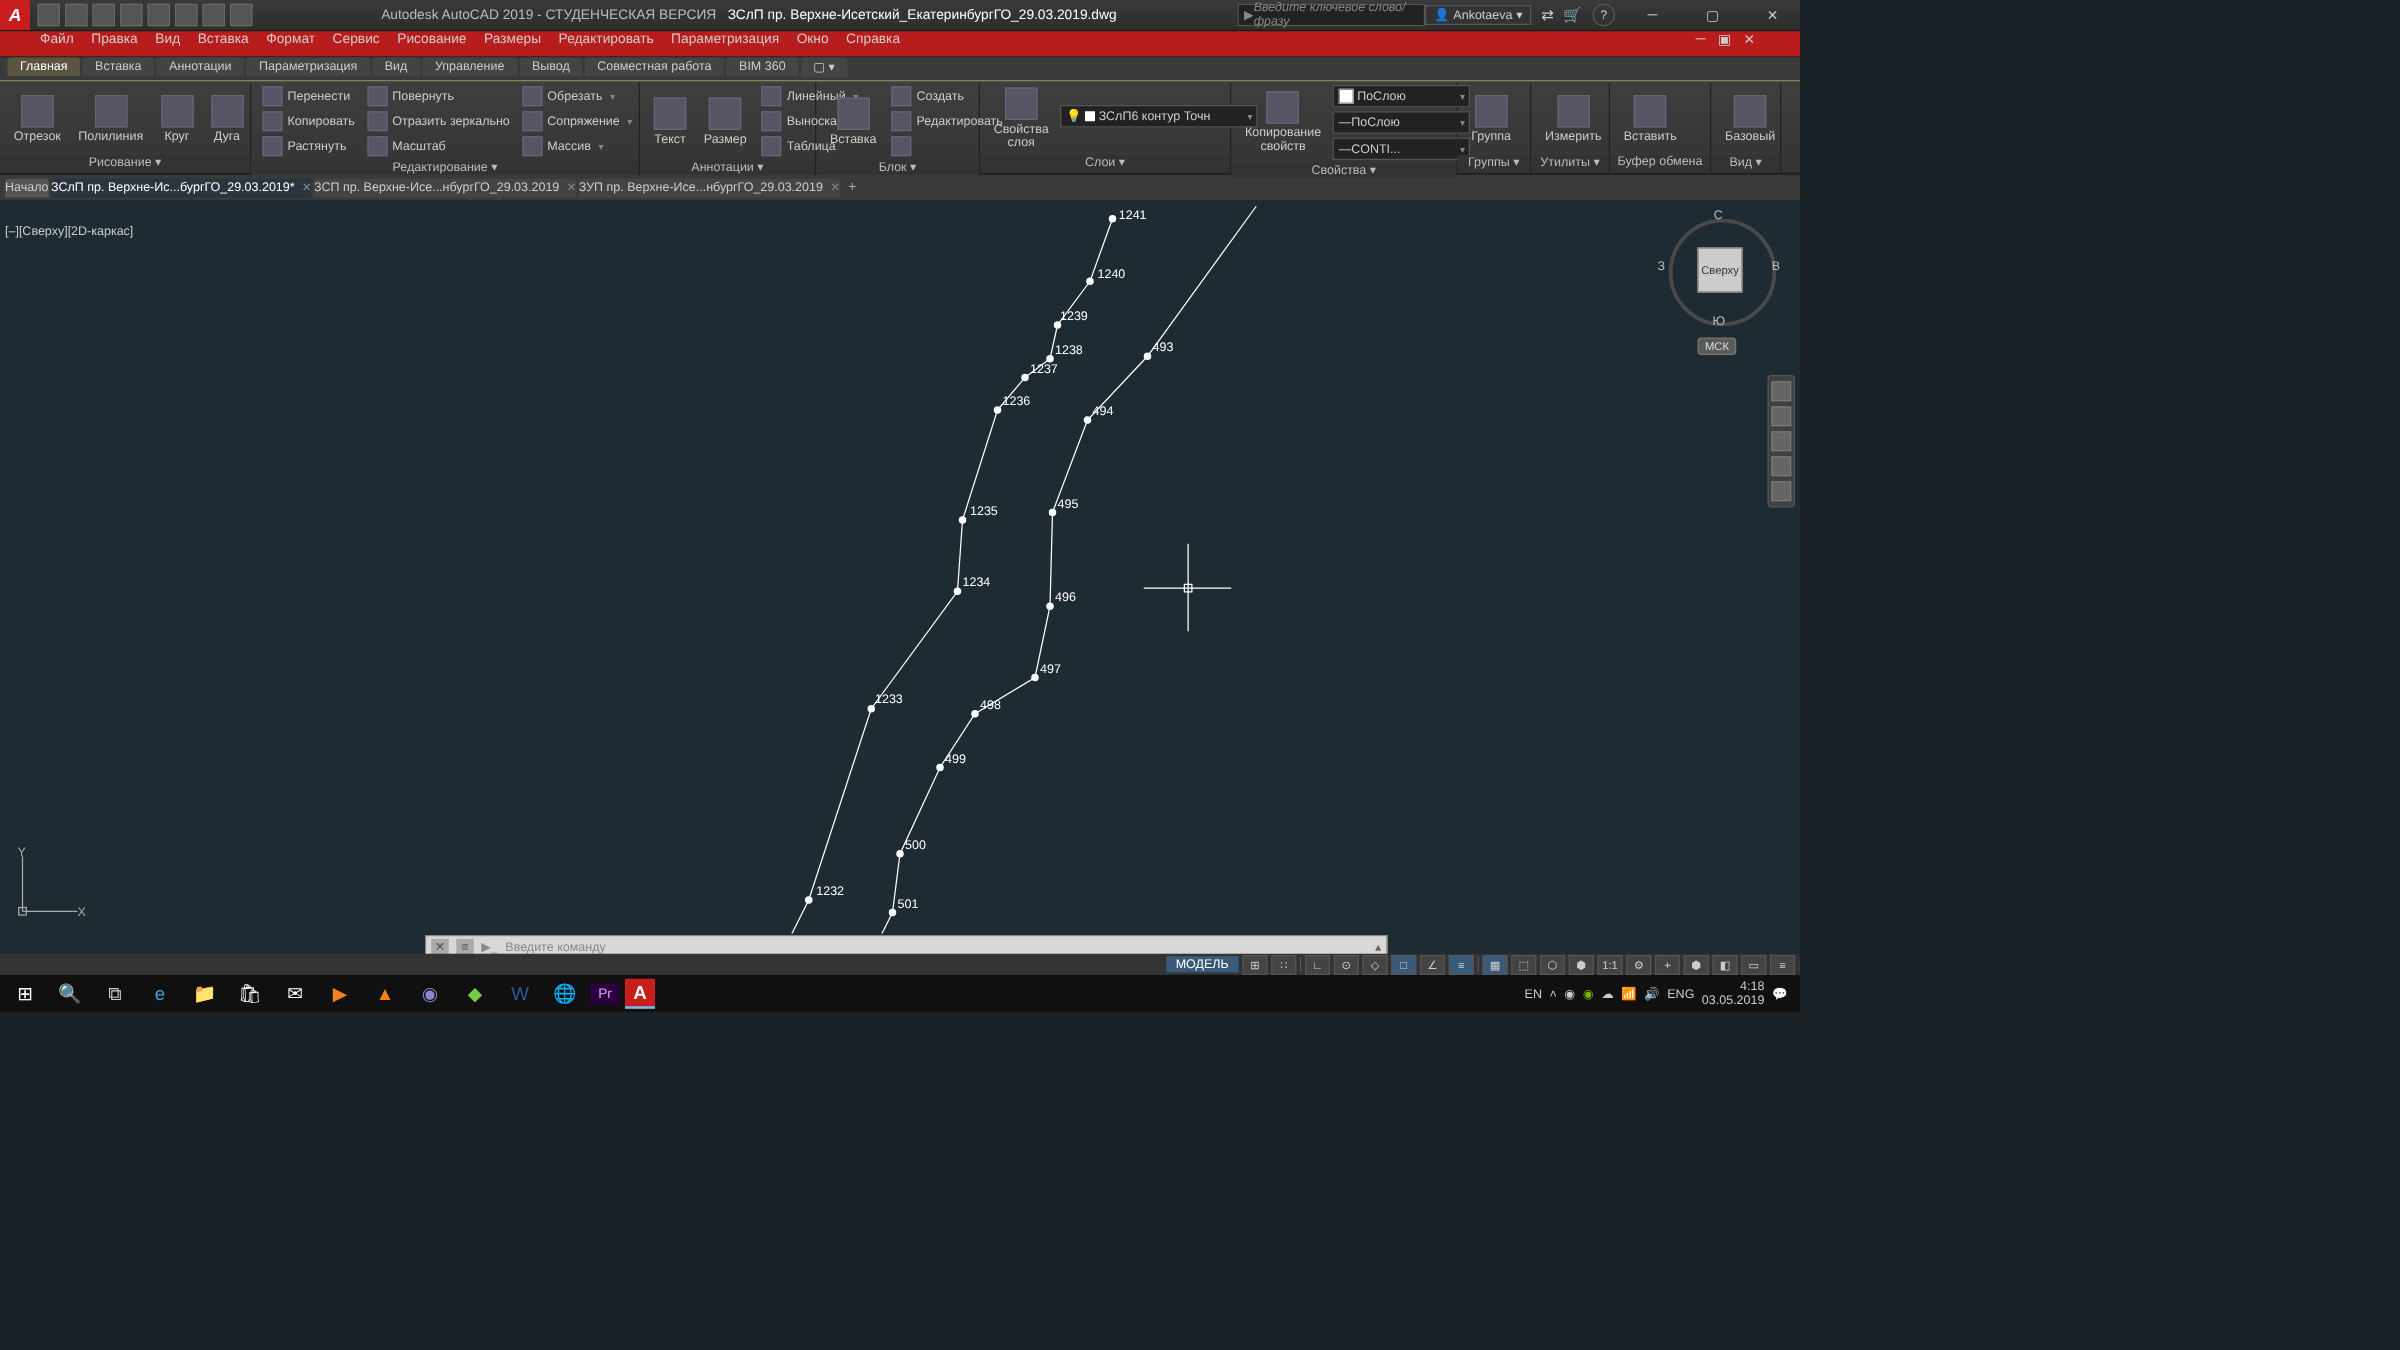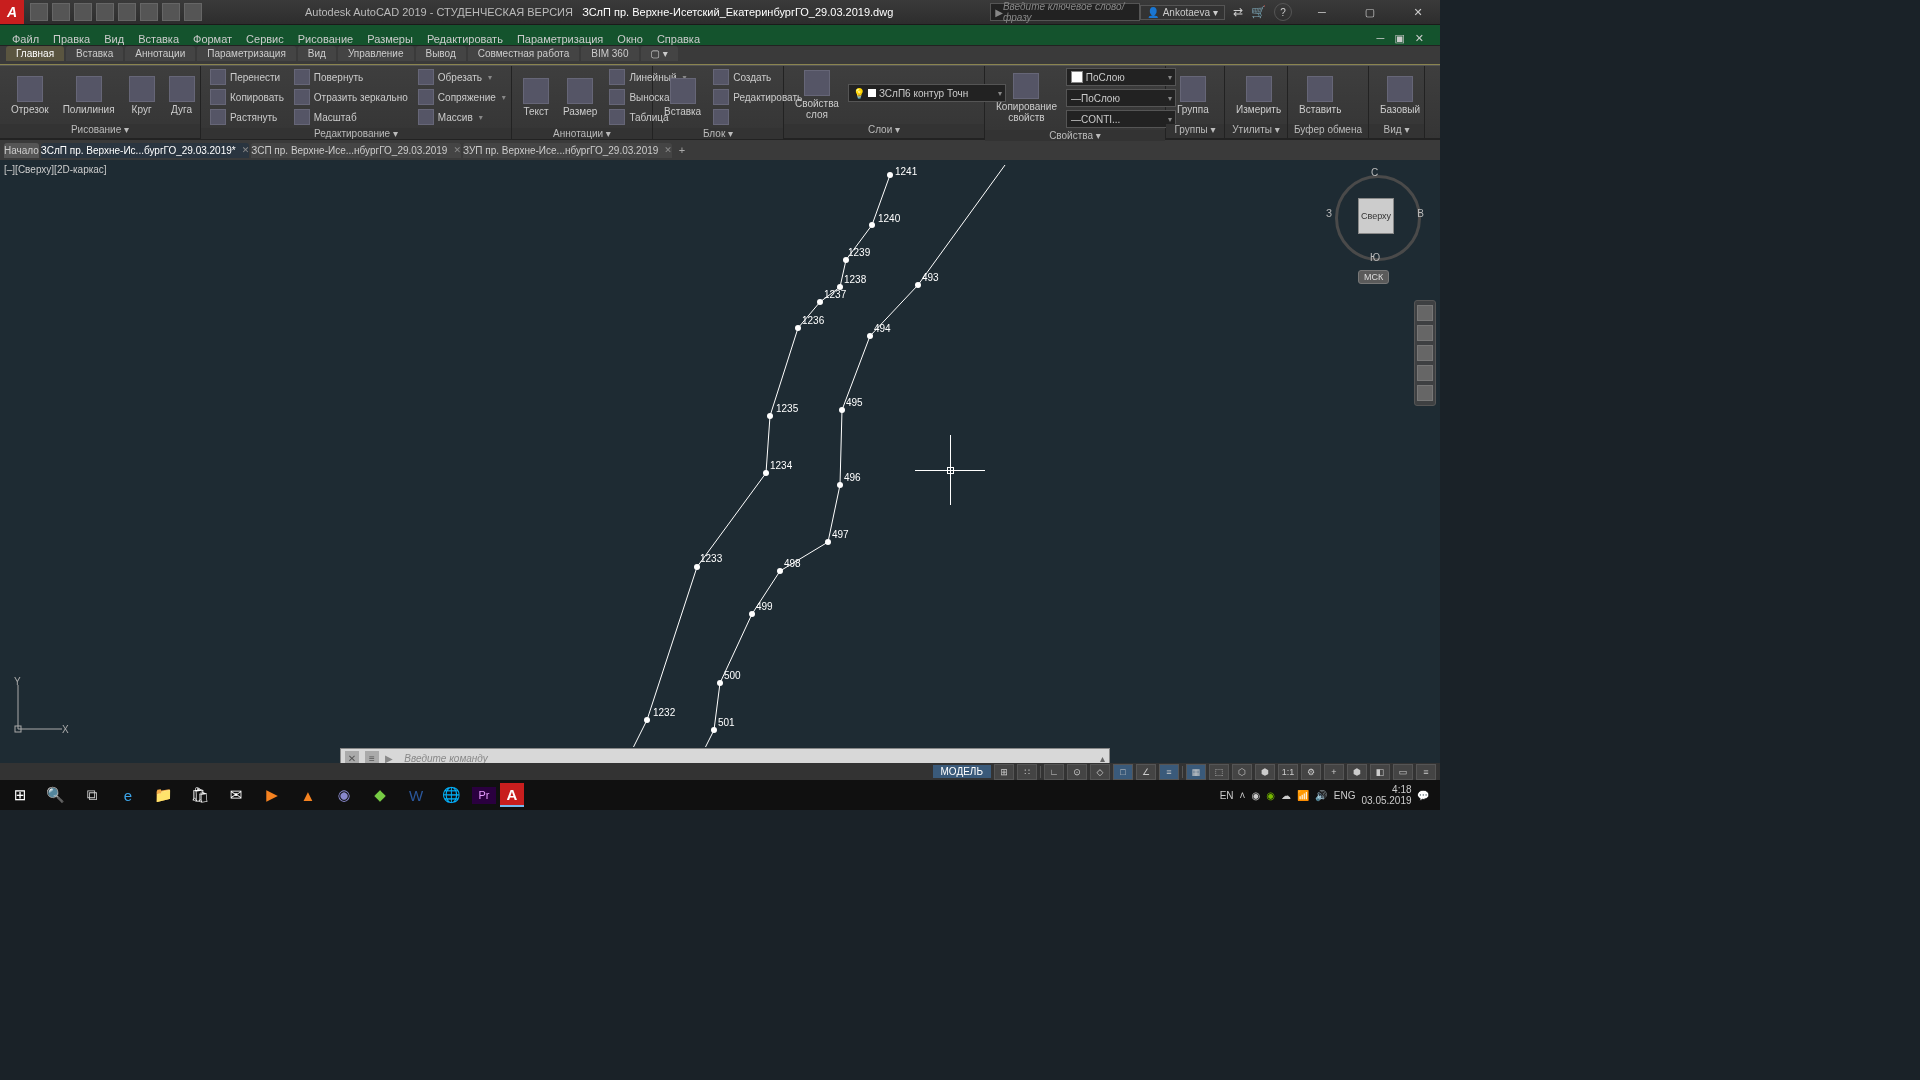--- a/index.html
+++ b/index.html
@@ -7,21 +7,21 @@
 .logo{width:24px;height:24px;background:#c81e1e;color:#fff;font-weight:bold;font-size:14px;display:flex;align-items:center;justify-content:center;font-style:italic}
 .qat{display:flex;gap:4px;padding:0 6px}
 .qat .ic{width:16px;height:16px;background:#555;border:1px solid #666;cursor:pointer}
 .title-center{flex:1;text-align:center;color:#aaa;font-size:11px}
 .title-center .app{color:#bbb}
 .title-center .doc{color:#fff}
 .search-box{width:140px;height:16px;background:#222;border:1px solid #555;color:#888;font-size:10px;padding:0 4px;display:flex;align-items:center}
 .top-right{display:flex;align-items:center;gap:8px;padding-right:4px}
 .user-btn{background:#333;border:1px solid #555;padding:1px 6px;font-size:10px;color:#ccc;display:flex;align-items:center;gap:3px}
 .winbtn{width:36px;height:24px;display:flex;align-items:center;justify-content:center;color:#ccc;font-size:11px;cursor:pointer;margin-left:4px}
-.menubar{height:20px;background:#14532d;display:flex;align-items:flex-end;padding:0 12px;gap:14px;font-size:11px;border-bottom:1px solid #222}
+.menubar{height:20px;background:#b91c1c;display:flex;align-items:flex-start;padding:0 32px;gap:14px;font-size:11px;border-bottom:1px solid #222}
 .menubar span{color:#ccc;cursor:pointer}
 .menubar .right{margin-left:auto;display:flex;gap:2px}
 .tabstrip{height:18px;background:#3a3a3a;display:flex;align-items:flex-start;padding:0 6px;gap:2px;border-bottom:1px solid #8a8450}
 .tab{padding:2px 10px;background:#444;font-size:10px;color:#ccc;cursor:pointer;border-radius:3px 3px 0 0}
 .tab.active{background:#5a5540;color:#fff}
 .ribbon{height:72px;background:linear-gradient(#3e3e3e,#353535);display:flex;border-top:1px solid #555;border-bottom:1px solid #222}
 .panel{border-right:1px solid #222;display:flex;flex-direction:column;position:relative}
 .panel-body{flex:1;display:flex;align-items:center;padding:2px 6px;gap:4px}
 .panel-title{height:14px;text-align:center;font-size:10px;color:#bbb;background:#333;cursor:pointer}
 .bigbtn{display:flex;flex-direction:column;align-items:center;justify-content:center;padding:2px 5px;cursor:pointer;gap:2px}
@@ -34,21 +34,21 @@
 .dropdown{height:16px;background:#222;border:1px solid #555;font-size:10px;color:#ccc;padding:0 14px 0 4px;display:flex;align-items:center;position:relative;cursor:pointer}
 .dropdown::after{content:"▾";position:absolute;right:3px;font-size:8px;color:#888}
 .filetabs{height:20px;background:#3a3a3a;display:flex;align-items:center;gap:2px;padding:0 4px;border-top:1px solid #222}
 .ftab{padding:2px 0;background:#444;font-size:10px;color:#ccc;display:flex;align-items:center;gap:6px;cursor:pointer;border-radius:3px 3px 0 0}
 .ftab.start{background:#555}
 .ftab.active{background:#2a3540;color:#fff}
 .ftab .x{font-size:9px;color:#888}
 .ftab-add{width:16px;height:16px;display:flex;align-items:center;justify-content:center;color:#aaa;cursor:pointer}
 .viewport{position:relative;background:#1e2b33;overflow:hidden}
 .viewport{height:calc(810px - 24px - 20px - 18px - 72px - 20px - 22px - 17px - 30px)}
-.viewlabel{position:absolute;top:4px;left:4px;font-size:10px;color:#ccc}
+.viewlabel{position:absolute;top:20px;left:4px;font-size:10px;color:#ccc}
 .viewcube{position:absolute;top:10px;right:20px;width:90px;height:90px;color:#aaa;font-size:11px}
 .vc-ring{position:absolute;top:5px;left:5px;width:80px;height:80px;border:3px solid #4a4a4a;border-radius:50%}
 .vc-face{position:absolute;top:28px;left:28px;width:34px;height:34px;background:#ccc;color:#333;font-size:9px;display:flex;align-items:center;justify-content:center;border:1px solid #888}
 .vc-dir{position:absolute;font-size:10px;color:#bbb}
 .vc-badge{position:absolute;top:100px;left:28px;background:#5a5a5a;color:#ddd;font-size:9px;padding:1px 5px;border-radius:3px;border:1px solid #777}
 .navbar{position:absolute;top:140px;right:4px;width:20px;background:rgba(70,70,70,0.8);border:1px solid #555;border-radius:3px;display:flex;flex-direction:column;gap:4px;padding:4px 0;align-items:center}
 .navbar div{width:14px;height:14px;background:#666;border:1px solid #777;cursor:pointer}
 .ucs{position:absolute;bottom:10px;left:10px;width:60px;height:60px}
 .crosshair{position:absolute;width:70px;height:70px;pointer-events:none}
 .crosshair::before,.crosshair::after{content:"";position:absolute;background:#fff}
@@ -437,21 +437,21 @@
         <rect x="5" y="49" width="6" height="6" fill="none" stroke="#aaa"></rect>
       </svg>
   </div>
 </div>
 
 <div class="cmdbar">
   <div class="cmdinput">
     <div class="cbtn">✕</div>
     <div class="cbtn">≡</div>
     <span>▶_</span>
-      <span style="font-style:italic">Введите  команду</span>
+      <span style="">Введите  команду</span>
     <span style="margin-left:auto;color:#666">▴</span>
   </div>
 </div>
 
 <div class="layouttabs">
   <div class="ltab active">Модель</div>
   <div class="ltab">Лист1</div>
   <div class="ltab">+</div>
 </div>
 

